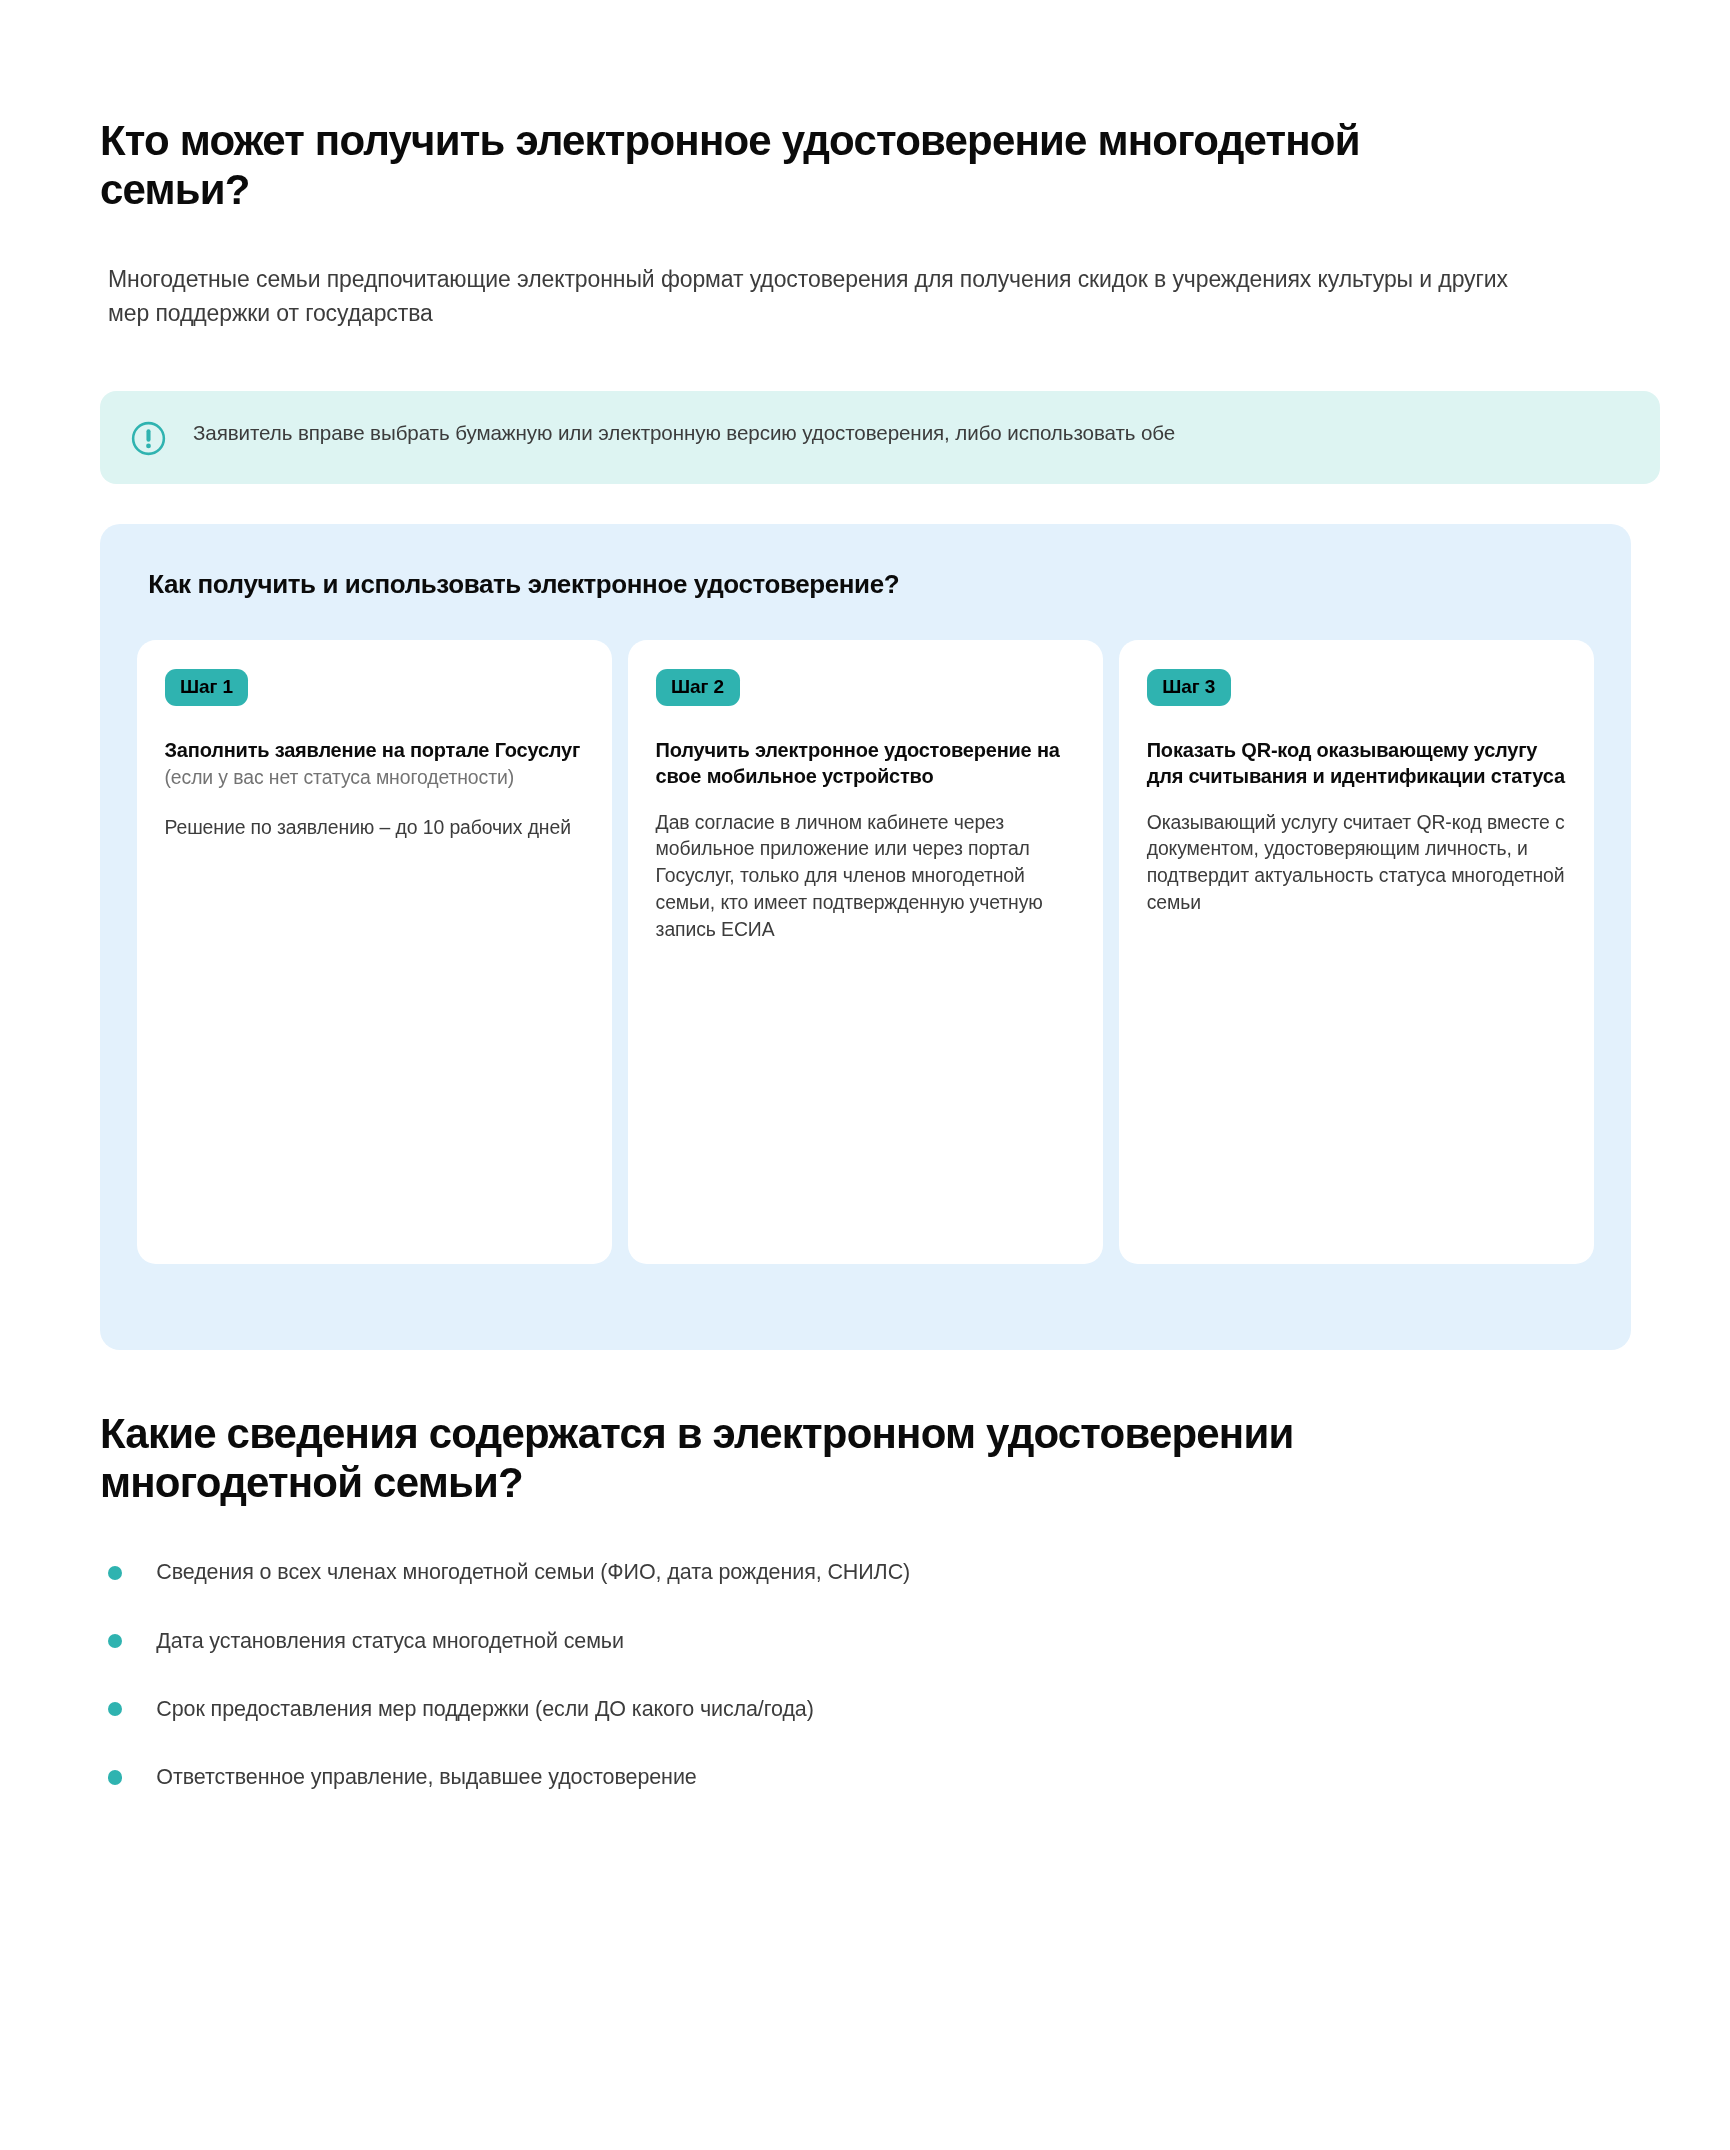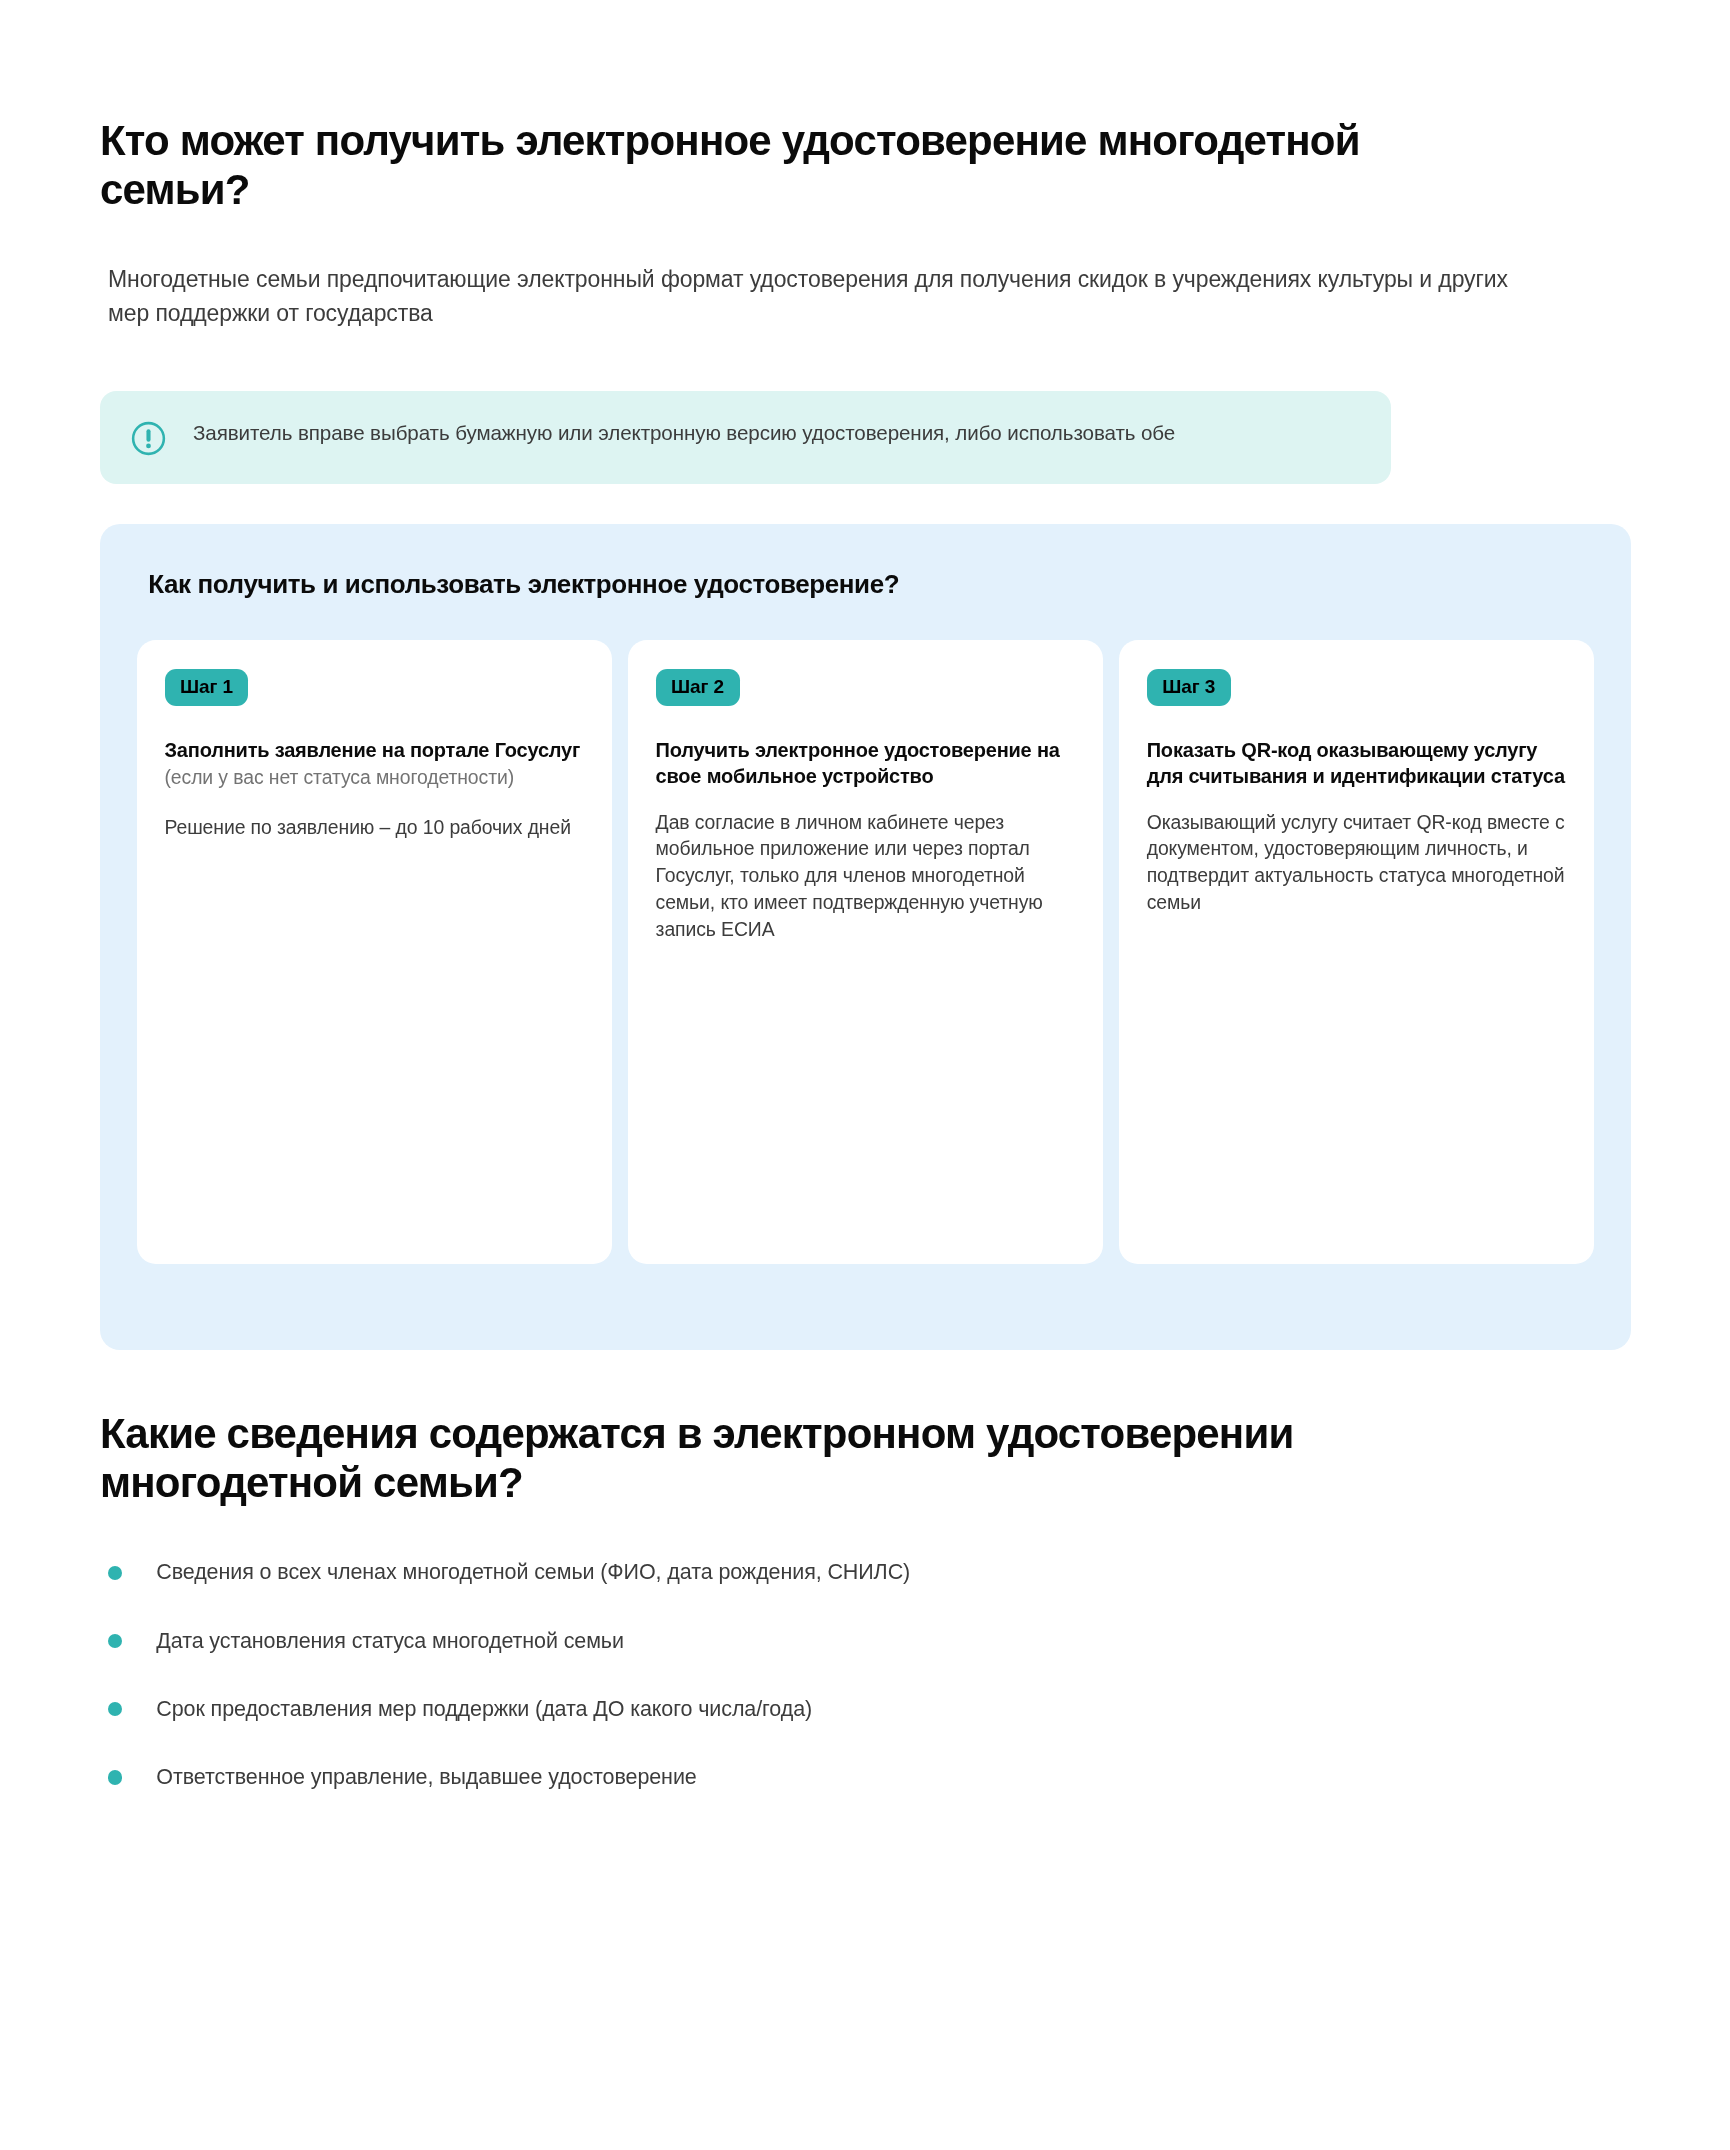--- a/index.html
+++ b/index.html
@@ -50,21 +50,21 @@
 
   
   .callout {
     margin-top: 60px;
     background: #ddf4f2;
     border-radius: 16.3px;
     display: flex;
     align-items: flex-start;
     padding: 27px 30px 28px 31px;
     box-sizing: border-box;
-    width: 1291px;
+    width: 1560px;
   }
   .callout-icon {
     flex: 0 0 auto;
     width: 35px;
     height: 35px;
     margin-top: 3.4px;
     margin-right: 27px;
   }
   .callout-text {
     font-size: 20.6px;
@@ -225,21 +225,21 @@
       <li class="info-list-item">
         <span class="bullet-dot"></span>
         <span class="info-list-text">Сведения о всех членах многодетной семьи (ФИО, дата рождения, СНИЛС)</span>
       </li>
       <li class="info-list-item">
         <span class="bullet-dot"></span>
         <span class="info-list-text">Дата установления статуса многодетной семьи</span>
       </li>
       <li class="info-list-item">
         <span class="bullet-dot"></span>
-        <span class="info-list-text">Срок предоставления мер поддержки (дата ДО какого числа/года)</span>
+        <span class="info-list-text">Срок предоставления мер поддержки (если ДО какого числа/года)</span>
       </li>
       <li class="info-list-item">
         <span class="bullet-dot"></span>
         <span class="info-list-text">Ответственное управление, выдавшее удостоверение</span>
       </li>
     </ul>
   </div>
 
 </div>
 

